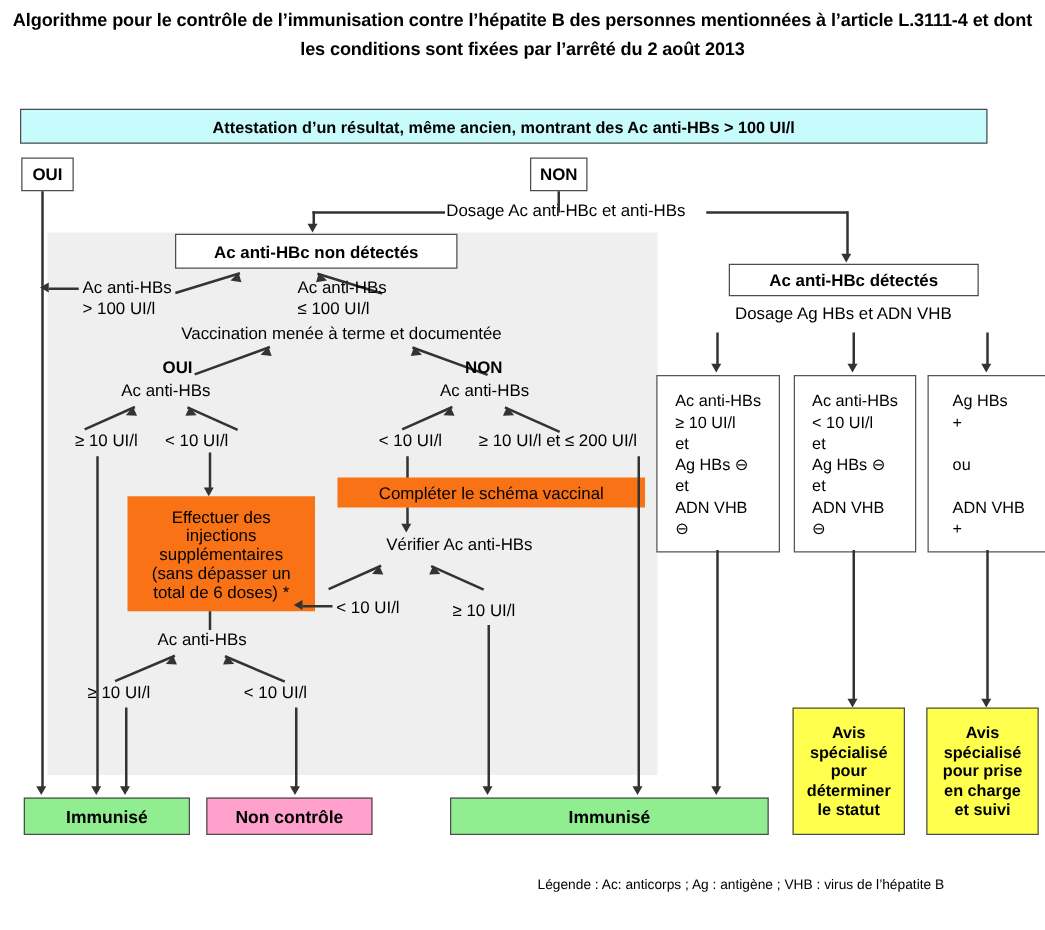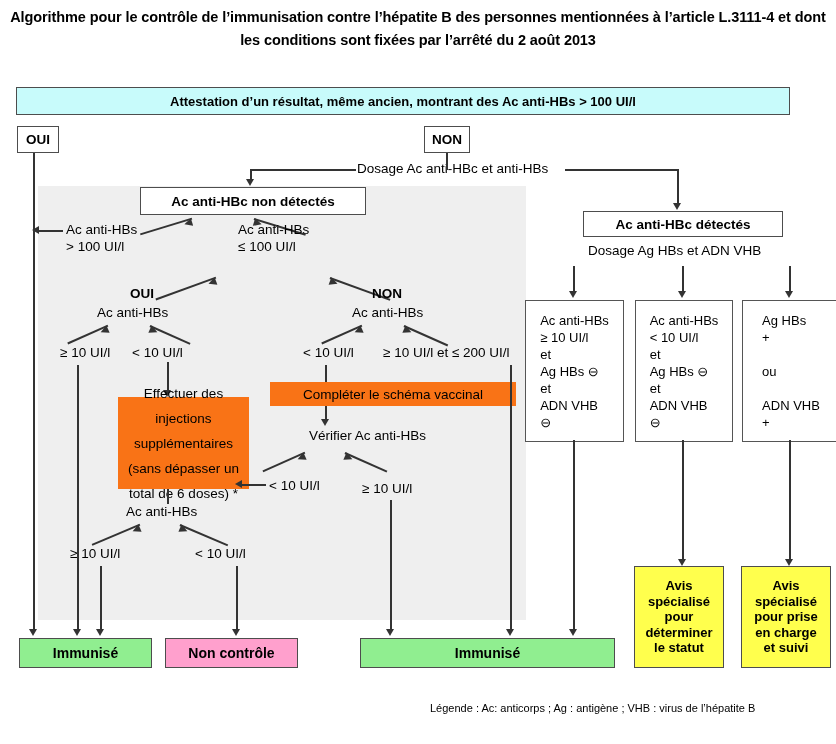--- a/index.html
+++ b/index.html
@@ -155,20 +155,21 @@
 &gt; 100 UI/l</div>
   <div class="abs lbl" style="left:238px;top:222px;">Ac anti-HBs
 ≤ 100 UI/l</div>
 
   <div class="abs hline" style="left:39px;top:230px;width:24px;"></div>
   <div class="abs arrow-l" style="left:32px;top:226px;"></div>
 
   <div class="abs vline" style="left:33px;top:153px;height:478px;"></div>
   <div class="abs arrow-d" style="left:29px;top:629px;"></div>
 
+  <div class="abs lbl" style="left:145px;top:259px;">Vaccination menée à terme et documentée</div>
 
   <div class="abs diag" style="left:216px;top:277px;width:64px;transform:rotate(160deg);"></div>
   <div class="abs diagtip" style="left:216px;top:277px;transform:rotate(160deg);"></div>
   <div class="abs diag" style="left:330px;top:277px;width:64px;transform:rotate(20deg);"></div>
   <div class="abs diagtip" style="left:330px;top:277px;transform:rotate(20deg);"></div>
 
   <div class="abs lbl b" style="left:130px;top:286px;">OUI</div>
   <div class="abs lbl" style="left:97px;top:305px;">Ac anti-HBs</div>
 
   <div class="abs diag" style="left:108px;top:325px;width:44px;transform:rotate(156deg);"></div>
@@ -178,22 +179,22 @@
 
   <div class="abs lbl" style="left:60px;top:345px;">≥ 10 UI/l</div>
   <div class="abs lbl" style="left:132px;top:345px;">&lt; 10 UI/l</div>
 
   <div class="abs vline" style="left:77px;top:365px;height:266px;"></div>
   <div class="abs arrow-d" style="left:73px;top:629px;"></div>
 
   <div class="abs vline" style="left:167px;top:362px;height:29px;"></div>
   <div class="abs arrow-d" style="left:163px;top:390px;"></div>
 
-  <div class="abs band" style="left:118px;top:397px;width:131px;height:92px;
-       flex-direction:column;line-height:25px;white-space:pre;text-align:center;">Effectuer des
+  <div class="abs band" style="left:102px;top:397px;width:150px;height:92px;
+       flex-direction:column;line-height:15px;white-space:pre;text-align:center;">Effectuer des
 injections
 supplémentaires
 (sans dépasser un
 total de 6 doses) *</div>
 
   <div class="abs vline" style="left:167px;top:489px;height:15px;"></div>
   <div class="abs lbl" style="left:126px;top:504px;">Ac anti-HBs</div>
 
   <div class="abs diag" style="left:140px;top:524px;width:52px;transform:rotate(157deg);"></div>
   <div class="abs diagtip" style="left:140px;top:524px;transform:rotate(157deg);"></div>

